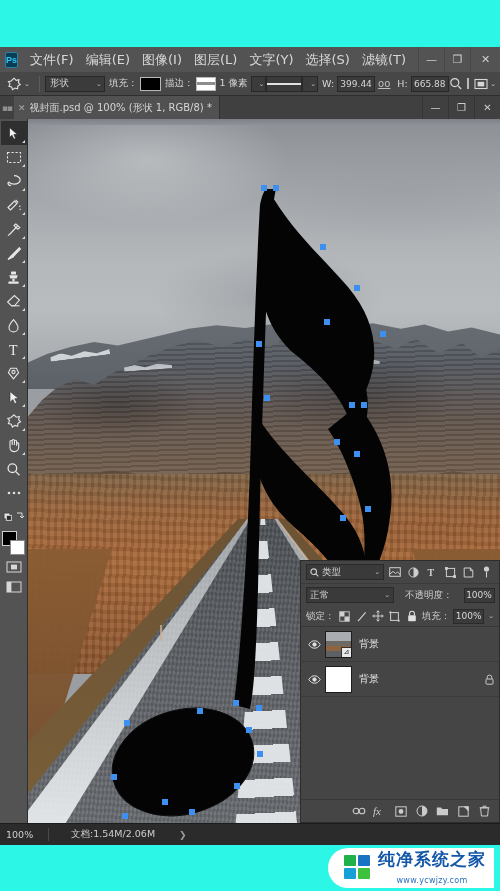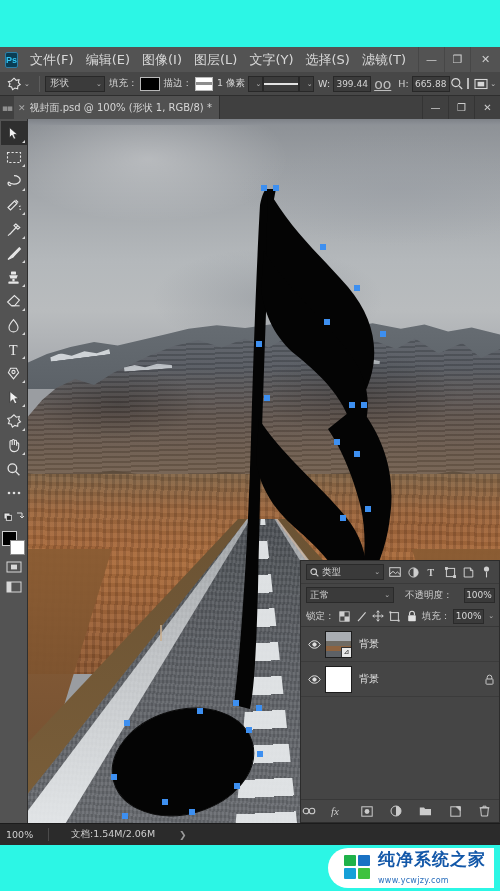--- a/index.html
+++ b/index.html
@@ -73,21 +73,21 @@
   .numbox {
     height:16px; min-width:38px; background:#3b3b3b; border:1px solid #282828;
     color:#d5d5d5; font-size:9px; display:flex; align-items:center;
     justify-content:center; padding:0 2px;
   }
   .stroke-style {
     height:16px; width:46px; background:#3b3b3b; border:1px solid #282828;
     display:flex; align-items:center; justify-content:center;
   }
   .stroke-style i { display:block; width:34px; height:2px; background:#e2e2e2; }
-  .link-gly { color:#bfbfbf; font-size:14px; padding:0 3px;text-decoration:underline; }
+  .link-gly { color:#bfbfbf; font-size:10px; padding:0 3px;text-decoration:underline; }
   .oicon { width:16px; height:16px; display:flex; align-items:center; justify-content:center; color:#d2d2d2; }
 
   
   .tabbar {
     position:absolute; left:0; top:96px; width:500px; height:23px;
     background:#404040; display:flex; align-items:stretch;
   }
   .tabgrip { width:14px; display:flex; align-items:center; justify-content:center;
     color:#8f8f8f; font-size:9px; letter-spacing:-1px; }
   .doc-tab {
@@ -327,21 +327,21 @@
   .thumb.white-t { background:#fff; }
   .thumb-badge {
     position:absolute; right:-1px; bottom:-1px; width:11px; height:11px;
     background:#e9e9e9; border:1px solid #333;
     display:flex; align-items:center; justify-content:center; font-size:7px; color:#222;
   }
   .layer-name { font-size:10px; color:#e2e2e2; flex:1; white-space:nowrap; }
   .lock-badge { width:20px; display:flex; align-items:center; justify-content:center; color:#c9c9c9; }
   .panel-foot {
     height:23px; background:#454545; border-top:1px solid #383838;
-    display:flex; align-items:center; justify-content:space-between; gap:6px; padding-right:7px;
+    display:flex; align-items:center; justify-content:flex-end; gap:6px; padding-right:7px;
   }
   .foot-ic { width:15px; height:15px; display:flex; align-items:center; justify-content:center; color:#cbcbcb; }
 
   
   .statusbar {
     position:absolute; left:0; top:823px; width:500px; height:22px;
     background:#2b2b2b; display:flex; align-items:center; gap:0;
     border-top:1px solid #1c1c1c;
   }
   .st-zoom { width:48px; font-size:9.5px; color:#cfcfcf; padding-left:6px; }
@@ -357,21 +357,21 @@
     display:flex; align-items:center; gap:6px; padding:2px 8px 2px 16px;
   }
   .wm-logo { width:28px; height:26px; position:relative; flex:0 0 28px; }
   .wm-logo i { position:absolute; width:12px; height:11px; border-radius:1px; }
   .wm-logo i:nth-child(1){ left:0; top:0; background:#1fb24a; }
   .wm-logo i:nth-child(2){ left:14px; top:0; background:#1a72c4; }
   .wm-logo i:nth-child(3){ left:0; top:13px; background:#15a0d8; }
   .wm-logo i:nth-child(4){ left:14px; top:13px; background:#3ec23e; }
   .wm-txt { display:flex; flex-direction:column; line-height:1; }
   .wm-cn { font-size:17px; font-weight:bold; color:#1257a8; letter-spacing:1px; }
-  .wm-url { font-size:8px; color:#2a6fbd; letter-spacing:.3px; margin-top:9px; }
+  .wm-url { font-size:8px; color:#2a6fbd; letter-spacing:.3px; margin-top:9px;text-align:center; }
 </style>
 </head>
 <body>
 
 <div id="app">
 
   <div class="cyan-top">
     <div class="cyan-top-inner"></div>
   </div>
 

